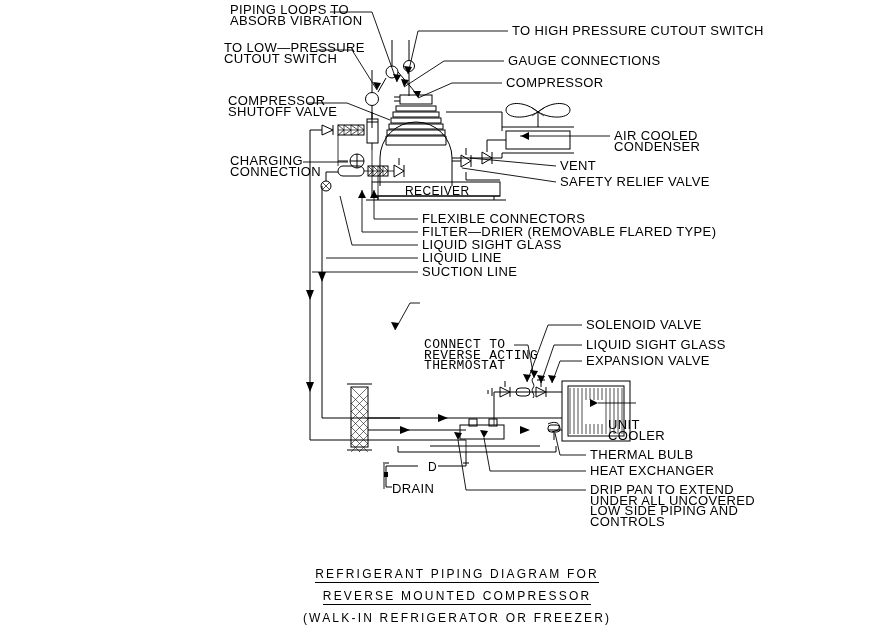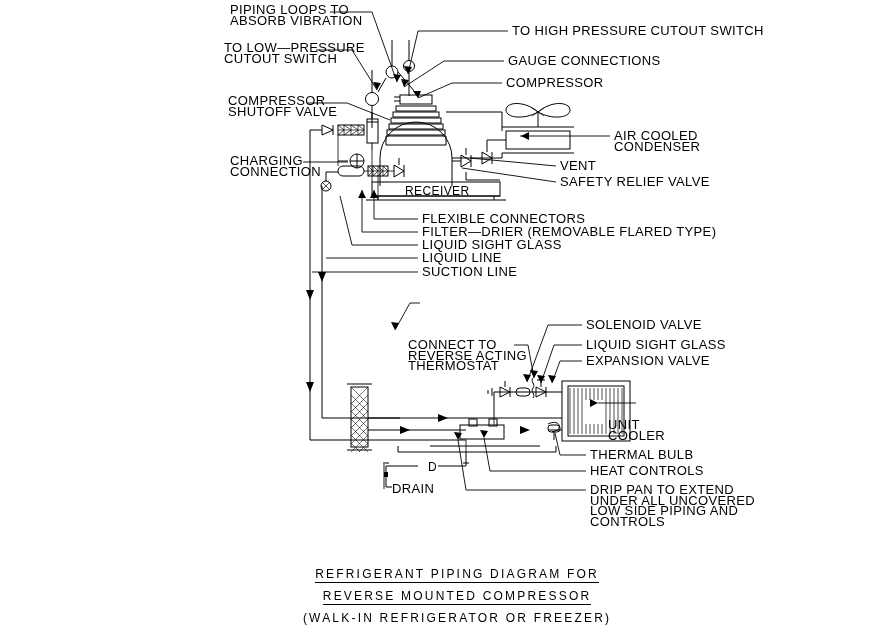--- a/index.html
+++ b/index.html
@@ -385,36 +385,36 @@
 
   <div class="lbl" style="left:422px; top:227px;">FILTER—DRIER (REMOVABLE FLARED TYPE)</div>
 
   <div class="lbl" style="left:422px; top:240px;">LIQUID SIGHT GLASS</div>
 
   <div class="lbl" style="left:422px; top:253px;">LIQUID LINE</div>
 
   <div class="lbl" style="left:422px; top:267px;">SUCTION LINE</div>
 
 
-  <div class="lbl" style="left:408px; top:340px;">CONNECT TO
+  <div class="lbl" style="left:424px; top:340px;font-family:Liberation Mono, monospace;">CONNECT TO
 REVERSE ACTING
 THERMOSTAT</div>
 
   <div class="lbl" style="left:586px; top:320px;">SOLENOID VALVE</div>
 
   <div class="lbl" style="left:586px; top:340px;">LIQUID SIGHT GLASS</div>
 
   <div class="lbl" style="left:586px; top:356px;">EXPANSION VALVE</div>
 
   <div class="lbl" style="left:608px; top:396px;margin-top:24px;">UNIT
 COOLER</div>
 
   <div class="lbl" style="left:590px; top:450px;">THERMAL BULB</div>
 
-  <div class="lbl" style="left:590px; top:466px;">HEAT CONTROLS</div>
+  <div class="lbl" style="left:590px; top:466px;">HEAT EXCHANGER</div>
 
   <div class="lbl" style="left:590px; top:485px;">DRIP PAN TO EXTEND
 UNDER ALL UNCOVERED
 LOW SIDE PIPING AND
 CONTROLS</div>
 
   <div class="lbl" style="left:392px; top:484px;">DRAIN</div>
 
   <div class="eq" style="left:405px; top:184px;">RECEIVER</div>
 

